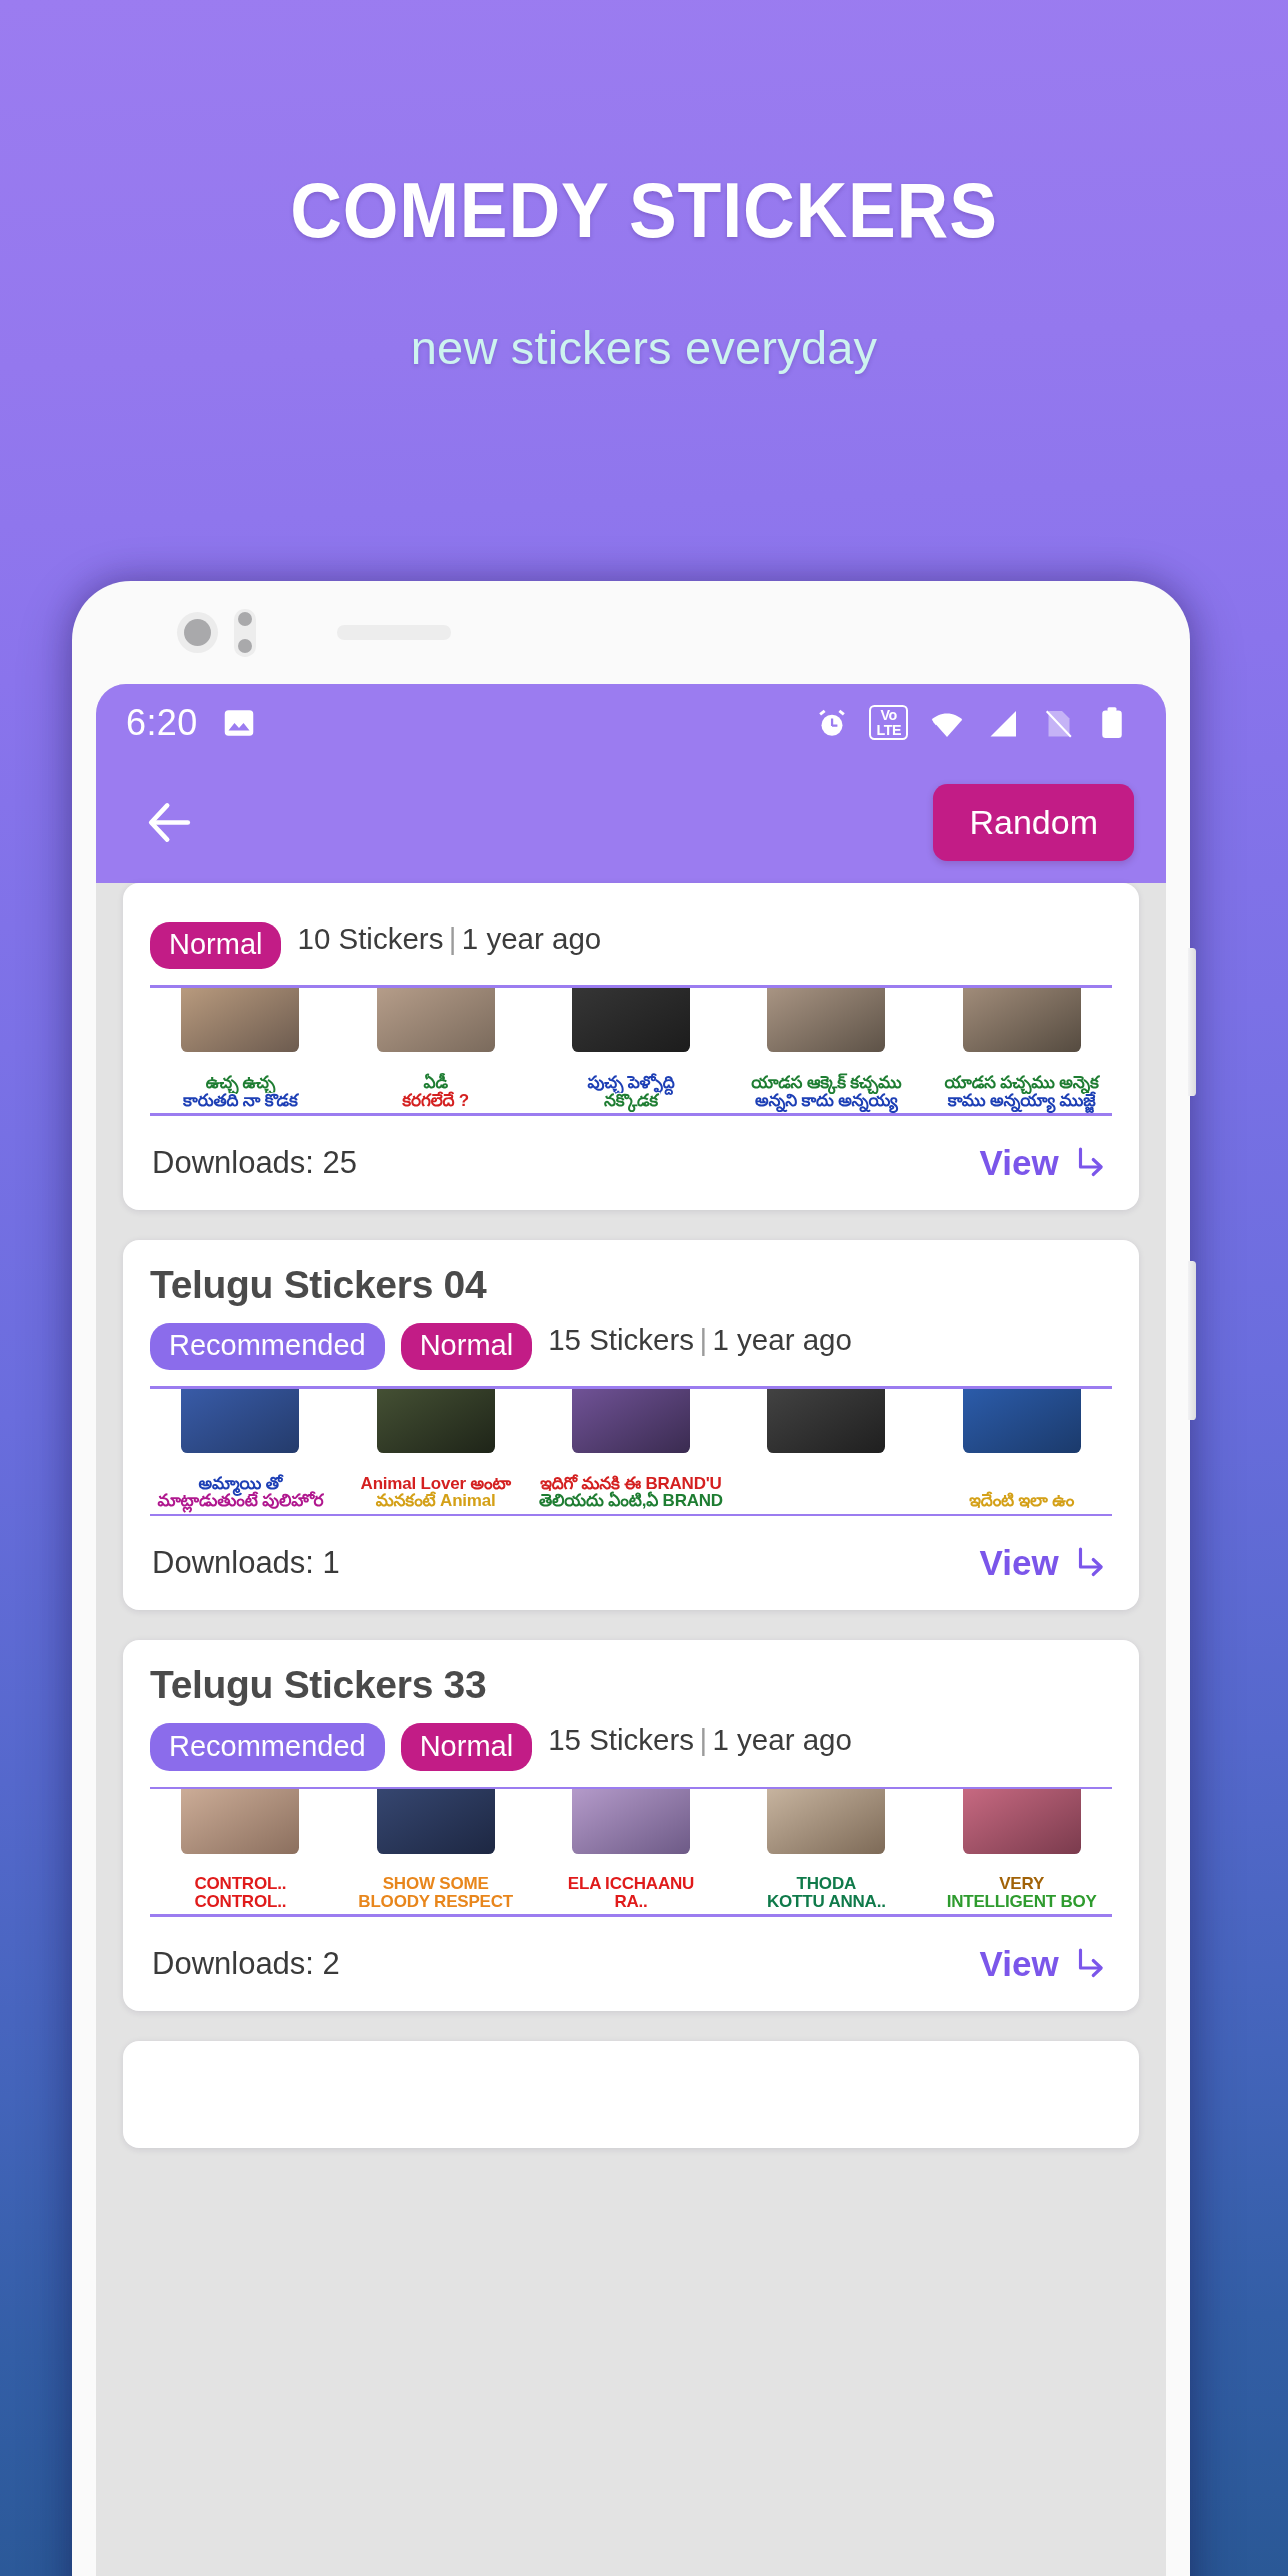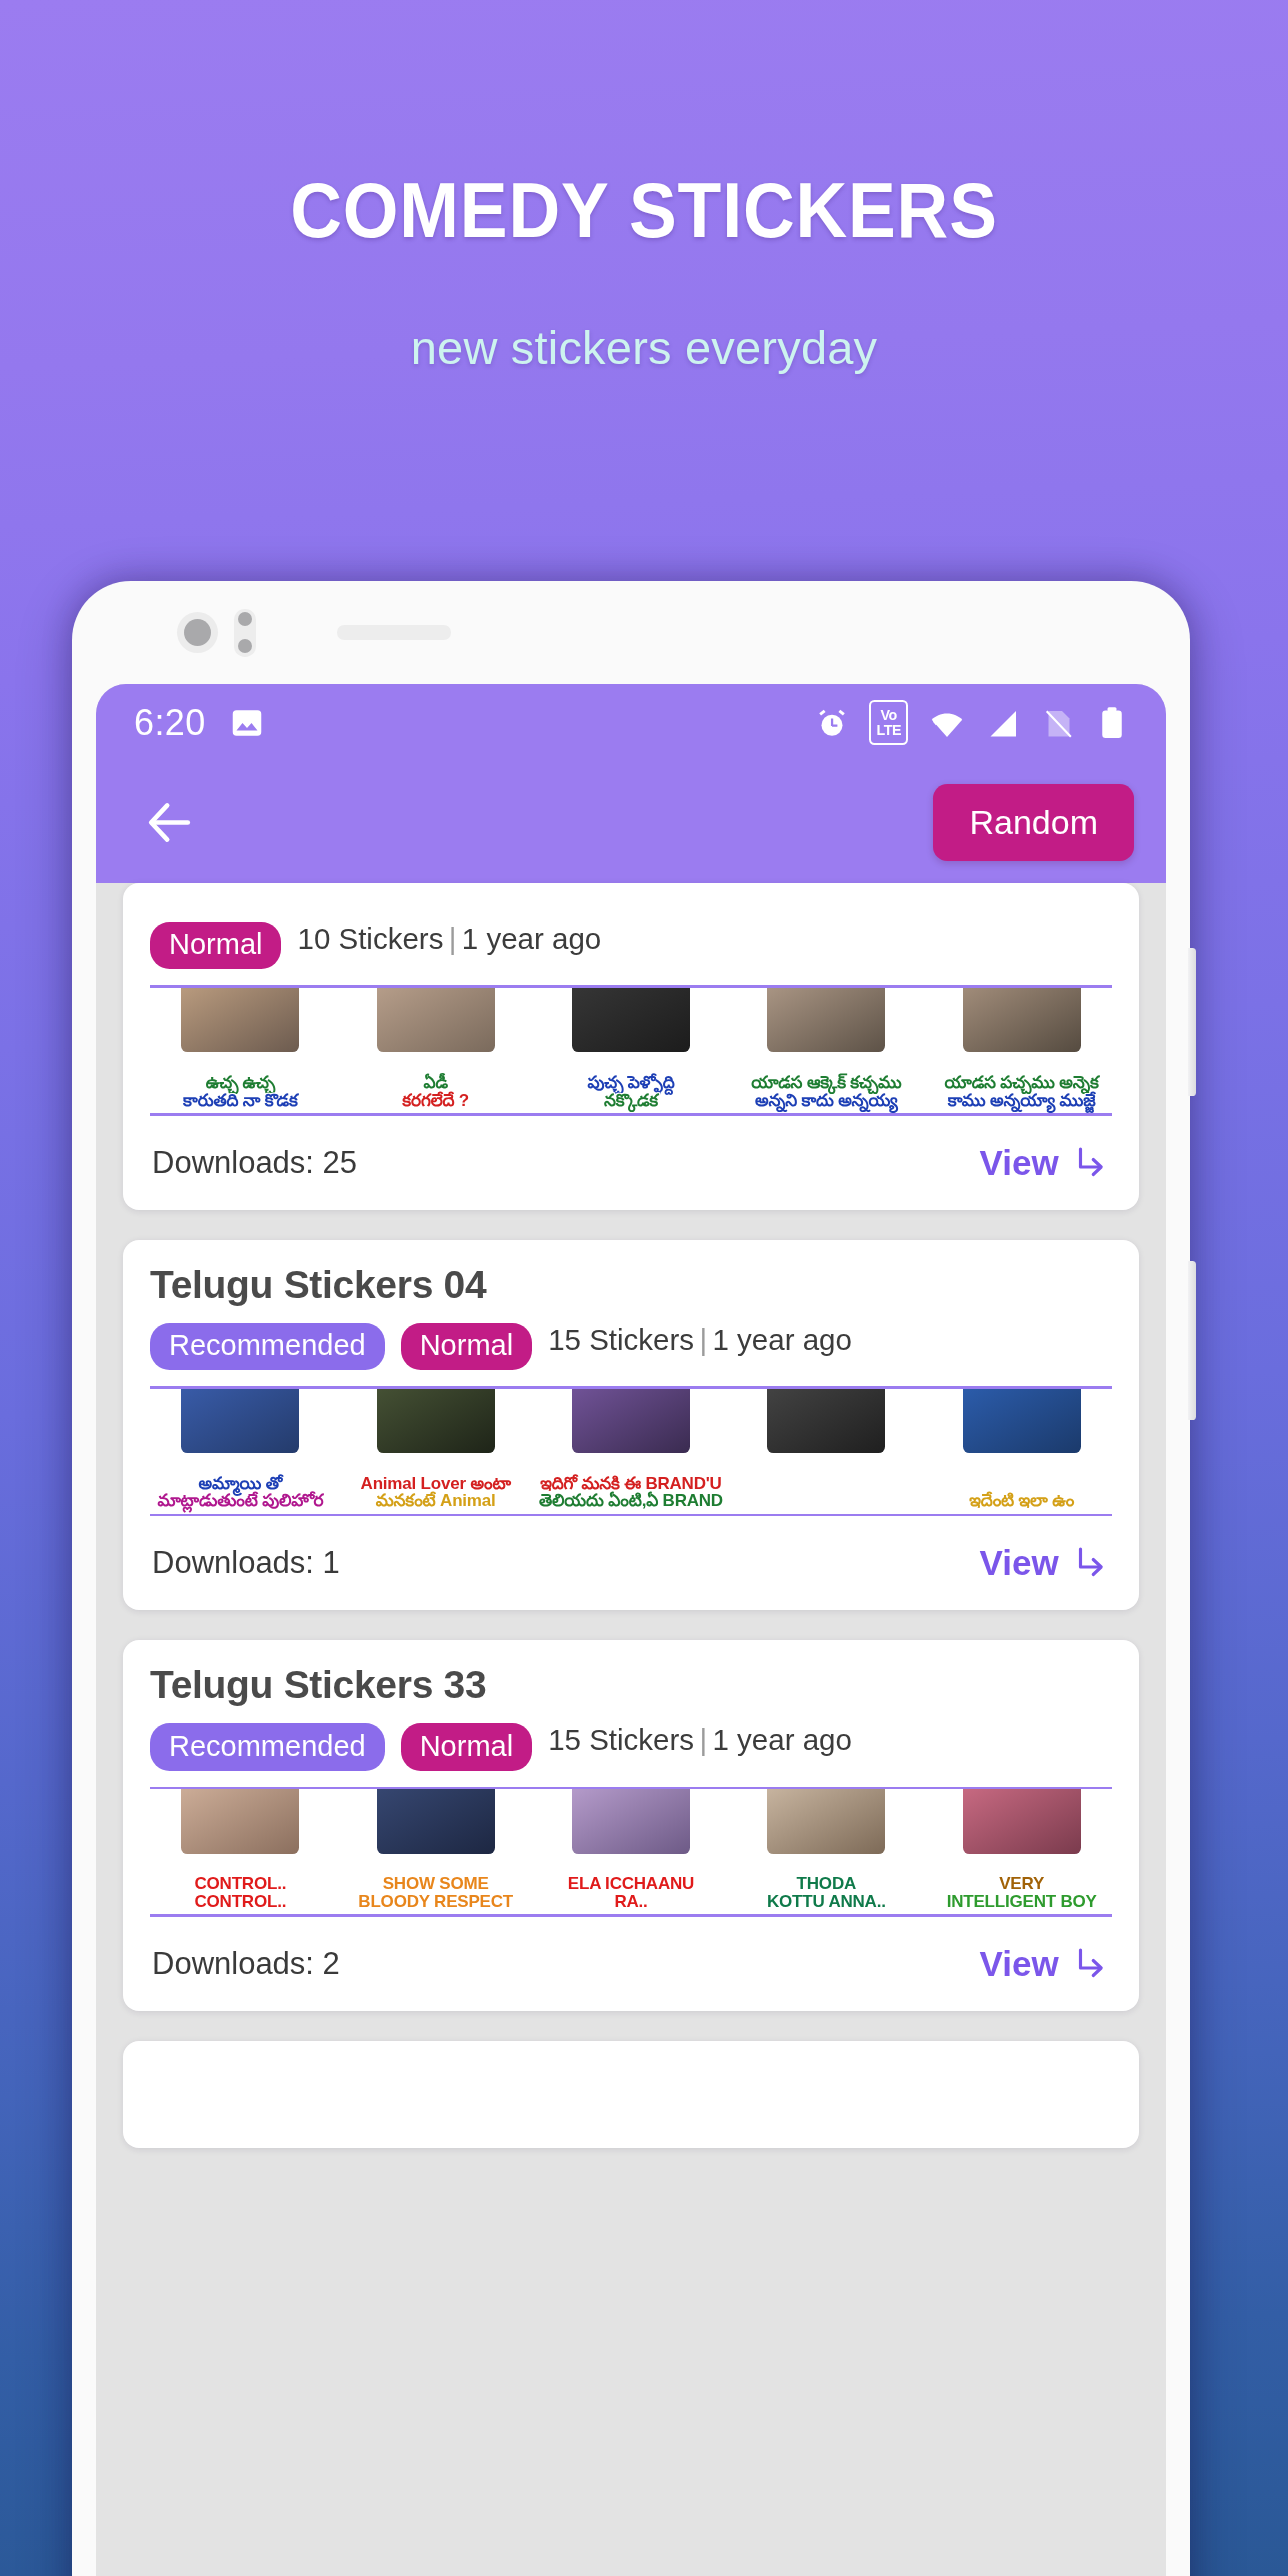--- a/index.html
+++ b/index.html
@@ -134,40 +134,40 @@
     border-radius: 30px 30px 0 0;
     overflow: hidden;
   }
 
   
   #status-bar {
     height: 77px;
     background: #9b7cf0;
     display: flex;
     align-items: center;
-    padding: 0 39px 0 38px;
+    padding: 0 39px 0 30px;
     color: #ffffff;
   }
   #status-time {
     font-size: 36px;
     font-weight: 500;
     letter-spacing: 0.4px;
   }
   #status-photo-icon { margin-left: 23px; display: flex; }
   #status-bar-right {
     margin-left: auto;
     display: flex;
     align-items: center;
     gap: 19.7px;
   }
   .status-icon { display: flex; align-items: center; }
   #volte-icon {
     border: 2.7px solid #fff;
     border-radius: 5.4px;
-    width: 39px; height: 45px;
+    width: 39px; height: 35px;
     display: flex; flex-direction: column;
     align-items: center; justify-content: center;
     line-height: 1;
     font-weight: bold;
   }
   #volte-icon span { font-size: 14.3px; letter-spacing: -0.4px; }
 
   
   #app-bar {
     height: 122px;

